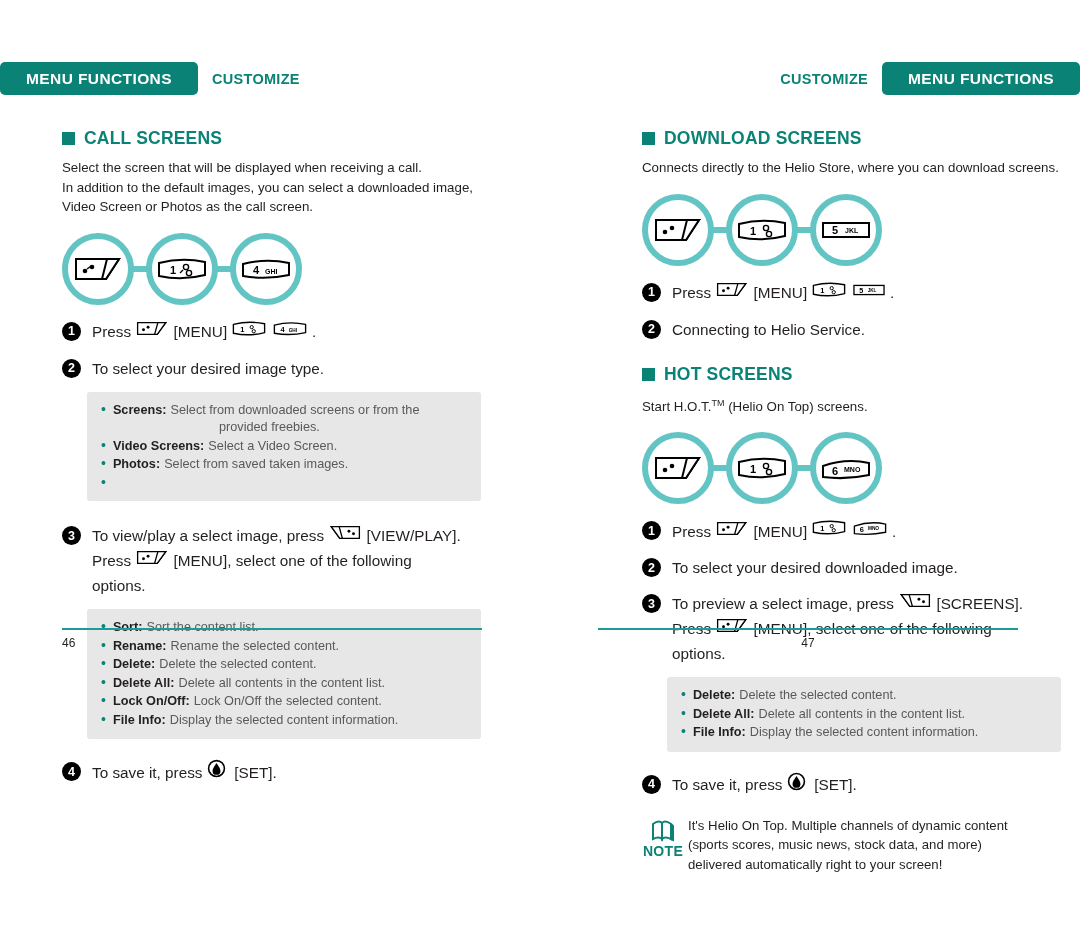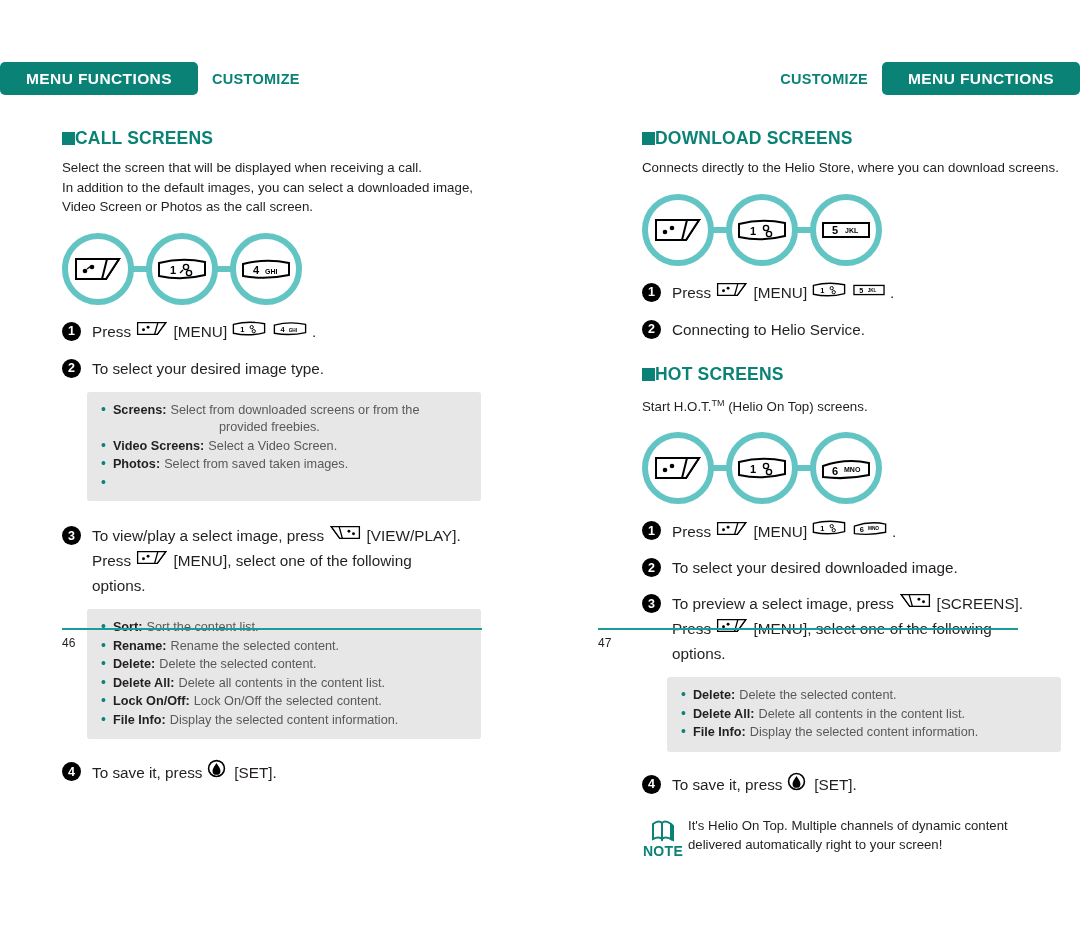--- a/index.html
+++ b/index.html
@@ -61,20 +61,21 @@
     letter-spacing: 0.3px;
     white-space: nowrap;
   }
   .hdr-left .hdr-sub { margin-left: 14px; }
   .hdr-right .hdr-sub { margin-right: 14px; }
 
   
   .sect-title {
     display: flex;
     align-items: center;
+    gap: 9px;
     margin: 0;
   }
   .sect-sq {
     width: 13px;
     height: 13px;
     background: #0a8276;
     display: inline-block;
     flex: 0 0 auto;
   }
   .sect-title .t {
@@ -214,21 +215,21 @@
   }
   .note-text div { white-space: nowrap; }
 
   
   .footer {
     position: absolute;
     bottom: 42px;
     height: 34px;
   }
   .footer-left  { left: 62px;  width: 420px; }
-  .footer-right { left: 598px; width: 420px; text-align: left; }
+  .footer-right { left: 598px; width: 420px; text-align: center; }
   .footer-rule {
     height: 2px;
     background: #1a9c9c;
     width: 100%;
   }
   .footer-num {
     font-size: 12px;
     color: #231f20;
     margin-top: 6px;
   }
@@ -678,20 +679,21 @@
         <div class="note-icon">
           <svg width="26" height="24" viewBox="0 0 26 24">
             <path d="M3 6 C7 3 10 3 12 5 L12 21 C10 19 7 19 3 21 Z" fill="#fff" stroke="#0a8276" stroke-width="2"></path>
             <path d="M12 5 C14 3 17 3 21 6 L21 21 C17 19 14 19 12 21 Z" fill="#fff" stroke="#0a8276" stroke-width="2"></path>
             <path d="M21 6 L23 8 L23 22 L21 21" fill="none" stroke="#0a8276" stroke-width="2"></path>
           </svg>
           <span class="lbl">NOTE</span>
         </div>
         <div class="note-text">
           <div>It's Helio On Top. Multiple channels of dynamic content</div>
+          <div>(sports scores, music news, stock data, and more)</div>
           <div>delivered automatically right to your screen!</div>
         </div>
       </div>
 
     </div>
   </div>
 
   <div class="footer footer-left">
     <div class="footer-rule"></div>
     <div class="footer-num">46</div>

